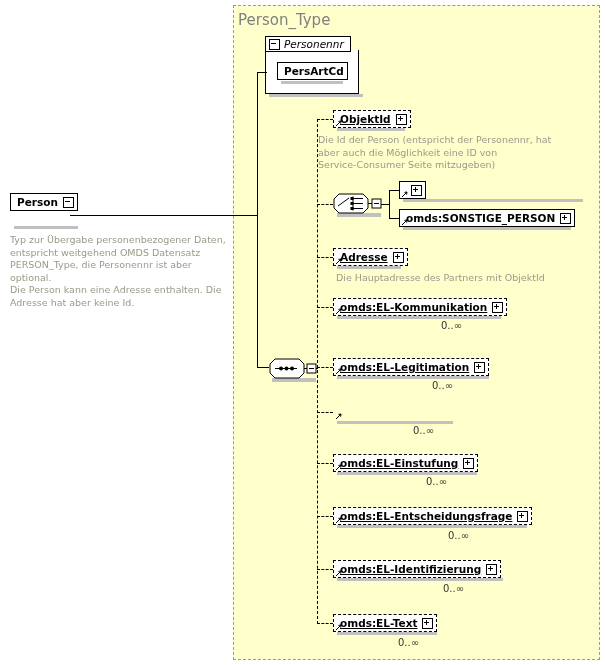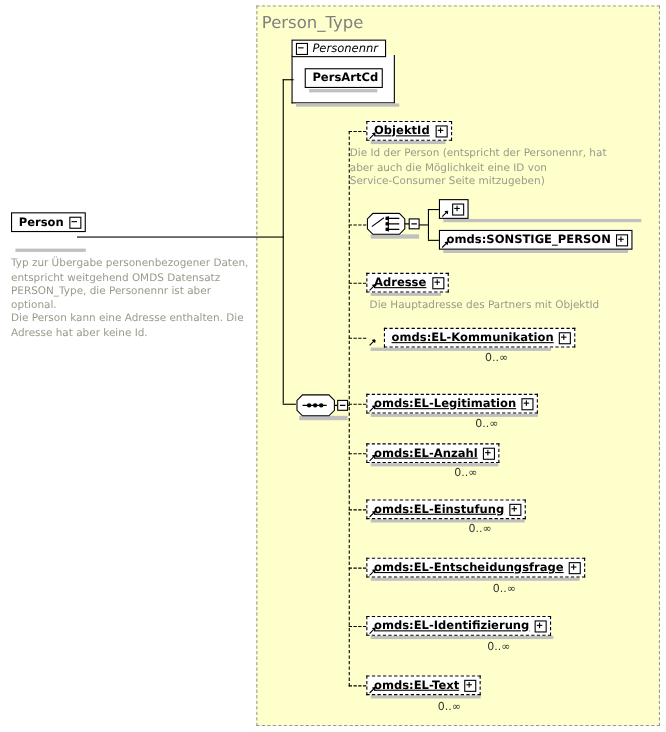--- a/index.html
+++ b/index.html
@@ -297,21 +297,21 @@
     <span class="node-label">Adresse</span>
     <span class="pm plus"></span>
   </div>
   <svg class="in-arrow" style="left:335px; top:258px;" viewBox="0 0 7 7">
     <path d="M1,6 L6,1 M6,1 L3.4,1.4 M6,1 L5.6,3.6" stroke="#000000" stroke-width="1" fill="none"></path>
   </svg>
   <div class="annot" style="left:336px; top:272px; width:248px;">Die Hauptadresse des Partners mit ObjektId</div>
 
   <div class="dline-h" style="left:317px; top:307px; width:16px;"></div>
   <div class="shadow" style="left:337px; top:316px; width:164px; height:3px;"></div>
-  <div class="node dashed" style="left:349px; top:298px;">
+  <div class="node dashed" style="left:333px; top:298px;">
     <span class="node-label">omds:EL-Kommunikation</span>
     <span class="pm plus"></span>
   </div>
   <svg class="in-arrow" style="left:335px; top:308px;" viewBox="0 0 7 7">
     <path d="M1,6 L6,1 M6,1 L3.4,1.4 M6,1 L5.6,3.6" stroke="#000000" stroke-width="1" fill="none"></path>
   </svg>
   <div class="card" style="left:441px; top:320px;">0..∞</div>
 
   <div class="dline-h" style="left:317px; top:367px; width:16px;"></div>
   <div class="shadow" style="left:337px; top:376px; width:152px; height:3px;"></div>
@@ -319,24 +319,20 @@
     <span class="node-label">omds:EL-Legitimation</span>
     <span class="pm plus"></span>
   </div>
   <svg class="in-arrow" style="left:335px; top:368px;" viewBox="0 0 7 7">
     <path d="M1,6 L6,1 M6,1 L3.4,1.4 M6,1 L5.6,3.6" stroke="#000000" stroke-width="1" fill="none"></path>
   </svg>
   <div class="card" style="left:432px; top:380px;">0..∞</div>
 
   <div class="dline-h" style="left:317px; top:412px; width:16px;"></div>
   <div class="shadow" style="left:337px; top:421px; width:116px; height:3px;"></div>
-  <div class="node dashed" style="left:333px; top:403px;">
-    <span class="node-label">omds:EL-Anzahl</span>
-    <span class="pm plus"></span>
-  </div>
   <svg class="in-arrow" style="left:335px; top:413px;" viewBox="0 0 7 7">
     <path d="M1,6 L6,1 M6,1 L3.4,1.4 M6,1 L5.6,3.6" stroke="#000000" stroke-width="1" fill="none"></path>
   </svg>
   <div class="card" style="left:413px; top:425px;">0..∞</div>
 
   <div class="dline-h" style="left:317px; top:463px; width:16px;"></div>
   <div class="shadow" style="left:337px; top:472px; width:140px; height:3px;"></div>
   <div class="node dashed" style="left:333px; top:454px;">
     <span class="node-label">omds:EL-Einstufung</span>
     <span class="pm plus"></span>

